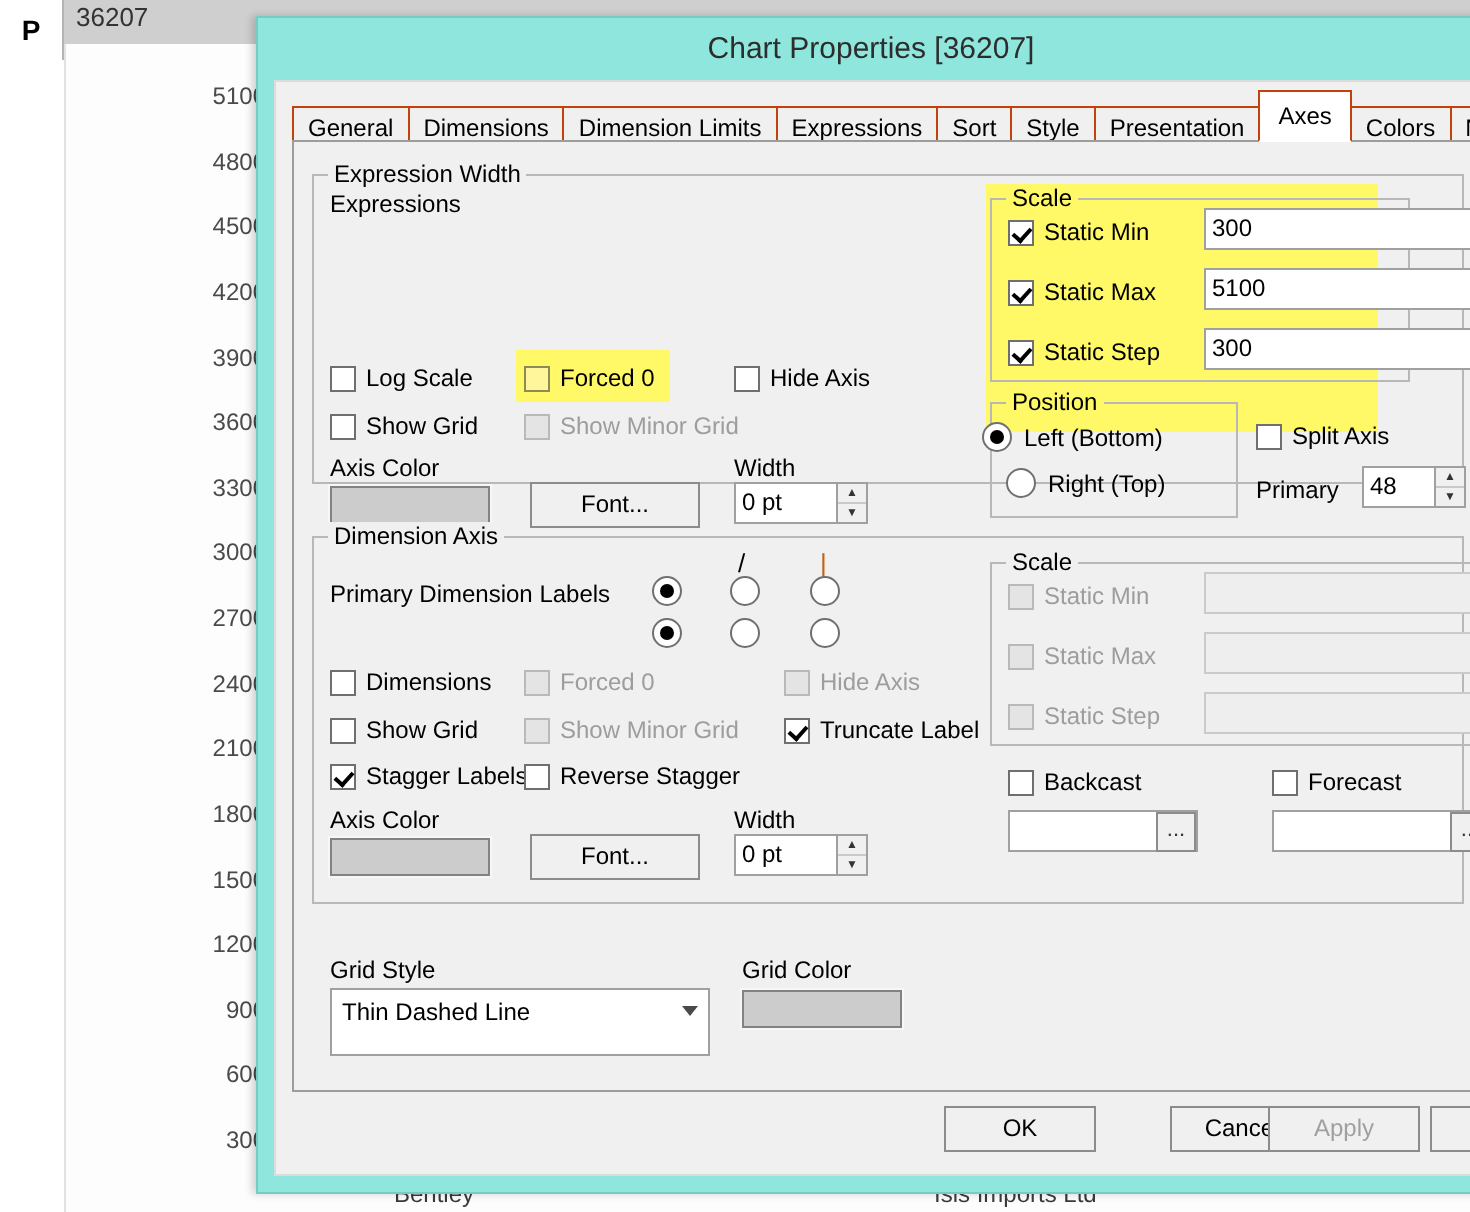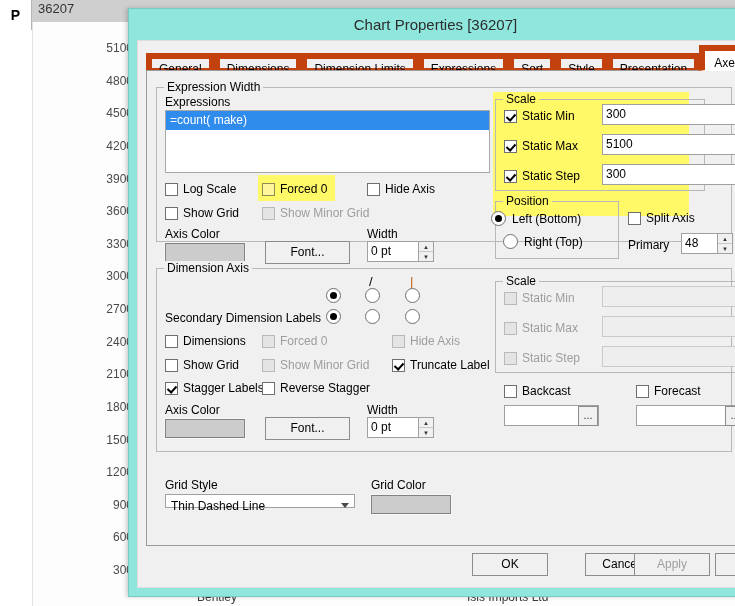--- a/index.html
+++ b/index.html
@@ -63,21 +63,21 @@
     background:#f0f0f0; border:1px solid #dcdcdc; border-right:none;
   }
 
   
   #tabstrip {
     position:absolute; left:8px; top:6px; right:0; height:24px;
     display:flex; align-items:flex-end;
   }
   .tab {
     height:21px; line-height:20px; padding:0 7px;
-    background:#f0f0f0; border:6px solid #c2410c;
+    background:#f0f0f0; border:1px solid #c2410c;
     margin-right:-1px; font-size:12px; white-space:nowrap;
     position:relative; top:3px;
   }
   .tab.active {
     background:#ffffff; height:26px; line-height:24px; top:0;
     border-bottom:1px solid #ffffff; z-index:5;
     padding:0 9px;
   }
   #tabpage {
     position:absolute; left:8px; top:29px; right:-2px; bottom:41px;
@@ -167,21 +167,21 @@
     position:absolute; background:#fff; border:1px solid #a8a8a8;
   }
   #exprlist .sel {
     background:#2f8ced; color:#fff; font-size:12px;
     padding:2px 4px; line-height:15px;
   }
 
   
   .sel-box {
     position:absolute; background:#fff; border:1px solid #a0a0a0;
-    height:14px; font-size:12px;
+    height:34px; font-size:12px;
   }
   .sel-box .val { padding:3px 5px; line-height:16px; }
   .sel-box .arrow {
     position:absolute; right:5px; top:8px;
     width:0;height:0;border-left:4px solid transparent;
     border-right:4px solid transparent;border-top:5px solid #4a4a4a;
   }
 
   
   .hl {
@@ -262,23 +262,20 @@
       </div>
 
     <div id="tabpage">
 
       <div class="group" style="left:9px; top:16px; width:576px; height:155px;">
         <span class="glabel">Expression Width</span>
       </div>
 
       <span class="lbl" style="left:18px; top:24px;">Expressions</span>
 
-      <div id="exprlist" style="left:18px; top:39px; width:325px; height:63px;">
-        <div class="sel">=count( make)</div>
-      </div>
 
       <div class="cb" style="left:18px; top:111px;">
         <span class="box"></span>
         <span>Log Scale</span>
       </div>
 
       <div class="hl" style="left:111px; top:104px; width:77px; height:26px;"></div>
       <div class="cb ybox" style="left:115px; top:111px; z-index:4;">
         <span class="box"></span>
         <span>Forced 0</span>
@@ -360,25 +357,25 @@
       </div>
 
       <div class="group" style="left:9px; top:197px; width:576px; height:184px;">
         <span class="glabel">Dimension Axis</span>
       </div>
 
       <span class="lbl" style="left:183px; top:205px; font-size:13px;">_</span>
       <span class="lbl" style="left:222px; top:203px; font-size:13px;">/</span>
       <span class="lbl" style="left:263px; top:203px; font-size:13px; color:#c26014;">|</span>
 
+      <span class="lbl" style="left:18px; top:219px;">Primary Dimension Labels</span>
       <span class="rd sel" style="left:179px; top:217px;"></span>
       <span class="rd" style="left:218px; top:217px;"></span>
       <span class="rd" style="left:258px; top:217px;"></span>
 
-      <span class="lbl" style="left:18px; top:240px;">Secondary Dimension Labels</span>
       <span class="rd sel" style="left:179px; top:238px;"></span>
       <span class="rd" style="left:218px; top:238px;"></span>
       <span class="rd" style="left:258px; top:238px;"></span>
 
       <div class="cb" style="left:18px; top:263px;">
         <span class="box"></span>
         <span>Dimensions</span>
       </div>
       <div class="cb dis" style="left:115px; top:263px;">
         <span class="box"></span>

